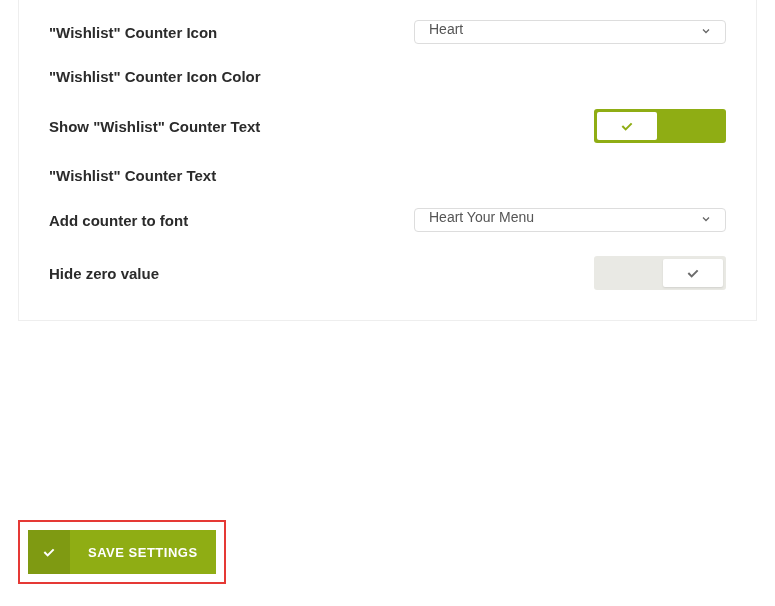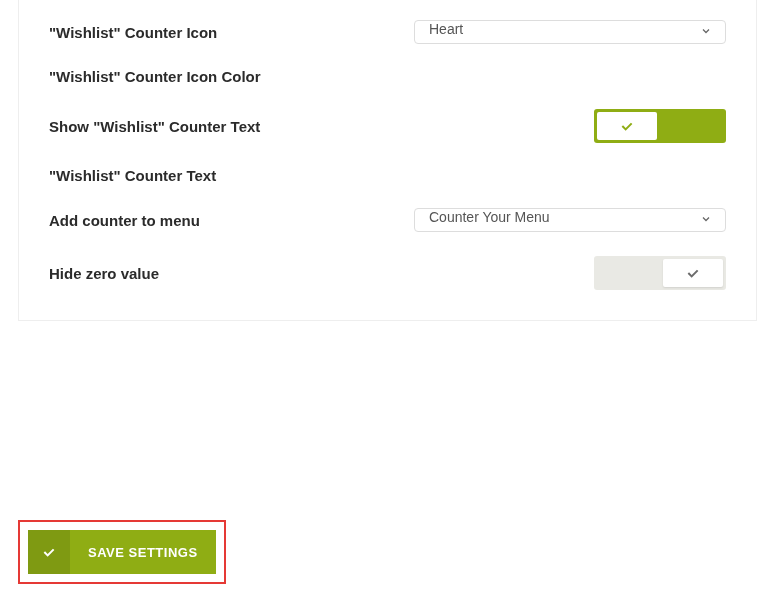--- a/index.html
+++ b/index.html
@@ -150,24 +150,24 @@
         </div>
       </div>
     </div>
   </div>
 
   <div class="row">
     <div class="label">"Wishlist" Counter Text</div>
   </div>
 
   <div class="row">
-    <div class="label">Add counter to menu</div>
+    <div class="label">Add counter to font</div>
     <div class="control">
       <div class="select-wrap">
-        <div class="select">Counter Your Menu</div>
+        <div class="select">Heart Your Menu</div>
         <span class="chev">
           <svg width="12" height="12" viewBox="0 0 24 24" fill="none" stroke="currentColor" stroke-width="2.5">
               <polyline points="6 9 12 15 18 9"></polyline>
             </svg>
         </span>
       </div>
     </div>
   </div>
 
 

